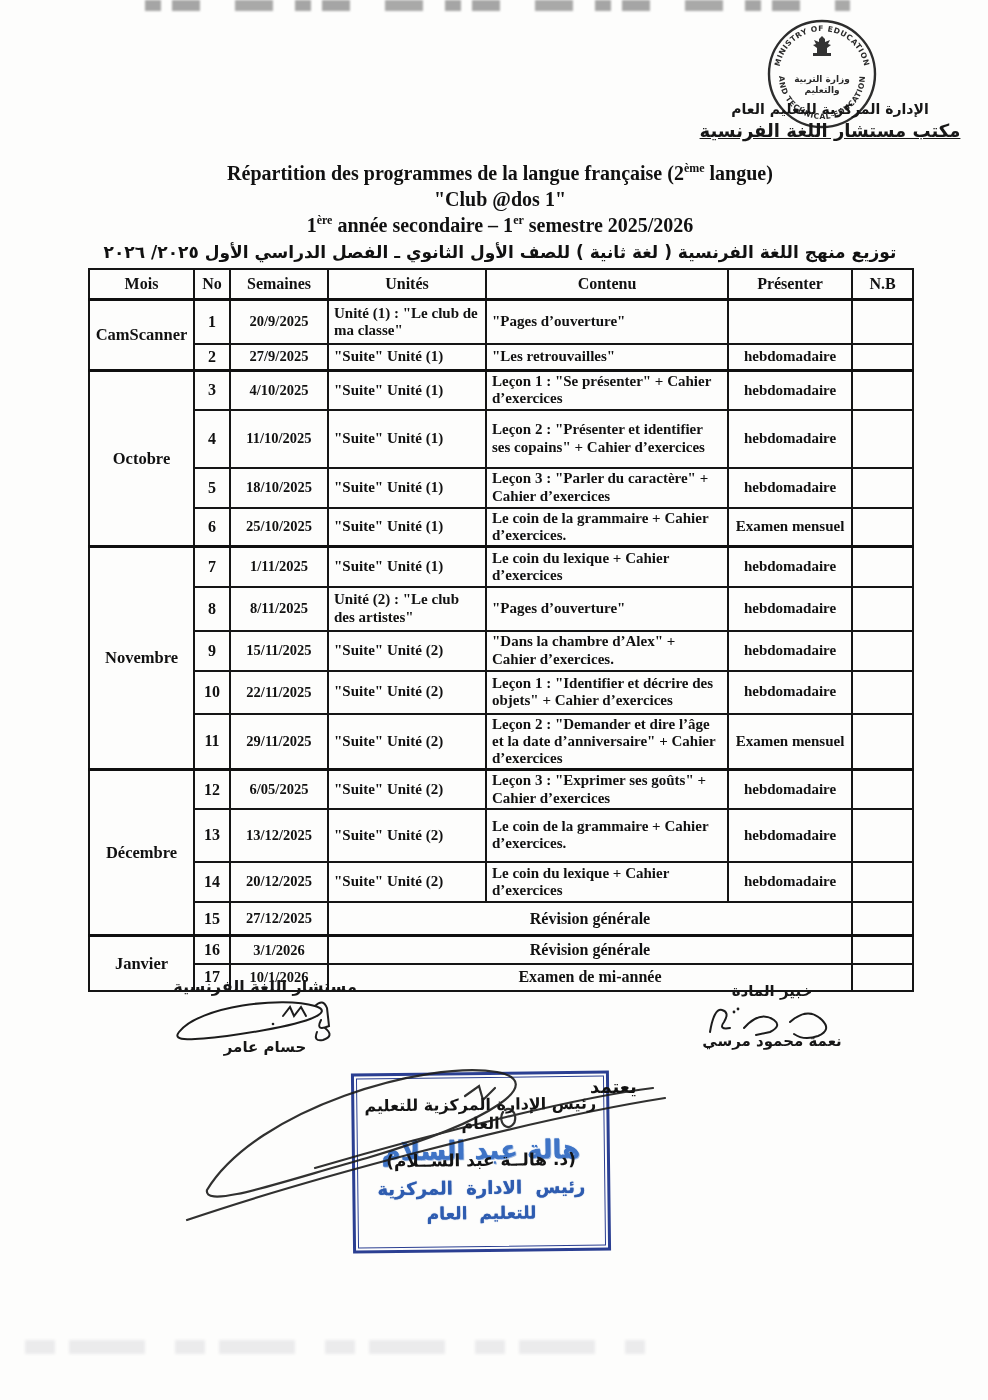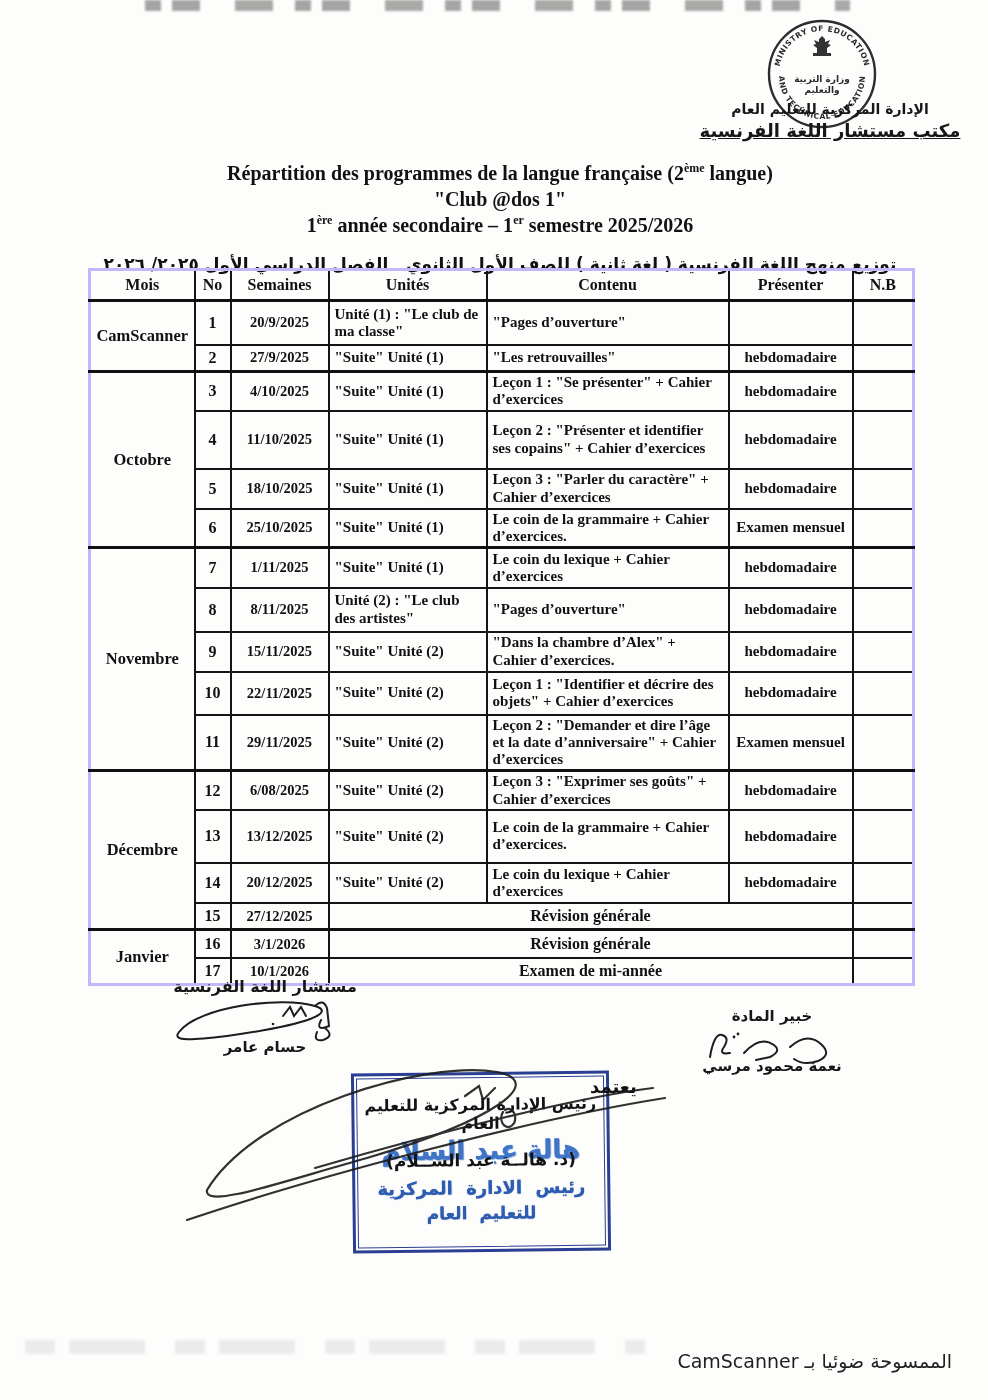--- a/index.html
+++ b/index.html
@@ -22,43 +22,43 @@
   .dept {
     position:absolute; right:8px; top:100px; width:300px; text-align:center;
     font-family:"DejaVu Sans", sans-serif; font-weight:bold; color:#171717;
   }
   .dept1 { font-size:14px; line-height:1.35; }
   .dept2 { font-size:18px; line-height:1.35; text-decoration:underline; }
   
   .titles { position:absolute; left:88px; top:160px; width:824px; text-align:center; font-weight:bold; }
   .t1,.t2,.t3 { font-size:20px; line-height:1.3; }
   .titles sup { font-size:12px; }
-  .t4 { font-size:17px; margin-top:16px; font-family:"DejaVu Sans", sans-serif; }
+  .t4 { font-size:17px; margin-top:4px; font-family:"DejaVu Sans", sans-serif; }
   
   table.prog {
     position:absolute; left:88px; top:268px; width:824px;
-    border-collapse:collapse; table-layout:fixed; border:3px solid #c4b5fd;
+    border-collapse:collapse; table-layout:fixed; border:1px solid #c4b5fd;
   }
   .prog th,.prog td { border:2px solid #151515; font-weight:bold; padding:1px 5px; vertical-align:middle; overflow:hidden; }
   .prog thead th { font-size:16px; height:26px; border-bottom:3px solid #101010; text-align:center; }
   td.mois   { font-size:16.5px; text-align:center; }
   td.c-no   { font-size:16px; text-align:center; padding:1px 2px; }
   td.c-date { font-size:14.5px; text-align:center; padding:1px 2px; }
   td.c-unite{ font-size:15px; line-height:1.15; text-align:left; }
   td.c-cont { font-size:15px; line-height:1.15; text-align:left; }
   td.c-eval { font-size:15px; line-height:1.15; text-align:center;margin-left:20px; }
   td.c-merged { font-size:16px; text-align:center; }
   tr.gs td { border-top:3px solid #101010; }
   
   .sig-left  { position:absolute; left:160px; top:977px; width:210px; text-align:center;
                font-family:"DejaVu Sans", sans-serif; font-weight:bold; }
   .sig-right { position:absolute; left:672px; top:982px; width:200px; text-align:center;
                font-family:"DejaVu Sans", sans-serif; font-weight:bold; }
   .sig-title { font-size:16px; color:#171717; }
-  .sig-right .sig-title { font-size:15px;margin-top:25px; }
+  .sig-right .sig-title { font-size:15px; }
   .sig-scribble { display:block; margin:-2px auto -14px auto; }
   .sig-name { font-size:15px; color:#171717; }
   
   .approve-word { position:absolute; left:590px; top:1076px; font-family:"DejaVu Sans", sans-serif;
                   font-weight:bold; font-size:18px; color:#101010; z-index:4; }
   .stamp {
     position:absolute; left:352px; top:1072px; width:252px; height:174px;
     border:3px solid #2b3f92; transform:rotate(-0.7deg); text-align:center;
     font-family:"DejaVu Sans", sans-serif; font-weight:bold; z-index:2;
   }
@@ -229,21 +229,21 @@
         <td class="c-no">11</td>
         <td class="c-date">29/11/2025</td>
         <td class="c-unite">"Suite" Unité (2)</td>
         <td class="c-cont">Leçon 2 : "Demander et dire l’âge et la date d’anniversaire" + Cahier d’exercices</td>
         <td class="c-eval">Examen mensuel</td>
         <td class="c-nb"></td>
       </tr>
       <tr class="gs" style="height:38px">
         <td class="mois" rowspan="4">Décembre</td>
         <td class="c-no">12</td>
-        <td class="c-date">6/08/2025</td>
+        <td class="c-date">6/05/2025</td>
         <td class="c-unite">"Suite" Unité (2)</td>
         <td class="c-cont">Leçon 3 : "Exprimer ses goûts" + Cahier d’exercices</td>
         <td class="c-eval">hebdomadaire</td>
         <td class="c-nb"></td>
       </tr>
       <tr style="height:53px">
         <td class="c-no">13</td>
         <td class="c-date">13/12/2025</td>
         <td class="c-unite">"Suite" Unité (2)</td>
         <td class="c-cont">Le coin de la grammaire + Cahier d’exercices.</td>
@@ -251,21 +251,21 @@
         <td class="c-nb"></td>
       </tr>
       <tr style="height:40px">
         <td class="c-no">14</td>
         <td class="c-date">20/12/2025</td>
         <td class="c-unite">"Suite" Unité (2)</td>
         <td class="c-cont">Le coin du lexique + Cahier d’exercices</td>
         <td class="c-eval">hebdomadaire</td>
         <td class="c-nb"></td>
       </tr>
-      <tr style="height:27px">
+      <tr style="height:34px">
         <td class="c-no">15</td>
         <td class="c-date">27/12/2025</td>
         <td class="c-merged" colspan="3">Révision générale</td>
         <td class="c-nb"></td>
       </tr>
       <tr class="gs" style="height:28px">
         <td class="mois" rowspan="2">Janvier</td>
         <td class="c-no">16</td>
         <td class="c-date">3/1/2026</td>
         <td class="c-merged" colspan="3">Révision générale</td>
@@ -322,15 +322,14 @@
     <g fill="none" stroke="#1b1b1b" stroke-width="2.2" stroke-linecap="round" opacity="0.9">
       <path d="M 42 142 C 92 60, 262 12, 332 24 C 382 34, 330 72, 202 110 C 122 132, 38 162, 42 142 Z"></path>
       <path d="M 150 120 C 280 82, 420 48, 488 40"></path>
       <path d="M 22 172 C 140 132, 360 72, 500 50"></path>
       <path d="M 300 48 l 14 -10 l 4 14 l 12 -12"></path>
       <path d="M 340 62 a 7 9 0 1 1 -2 2"></path>
     </g>
   </svg>
 
   <div class="footer-ghost"></div>
-  <div class="footer" dir="rtl">الممسوحة ضوئيا بـ CamScanner</div>
 
 </div>
 
 </body></html>

